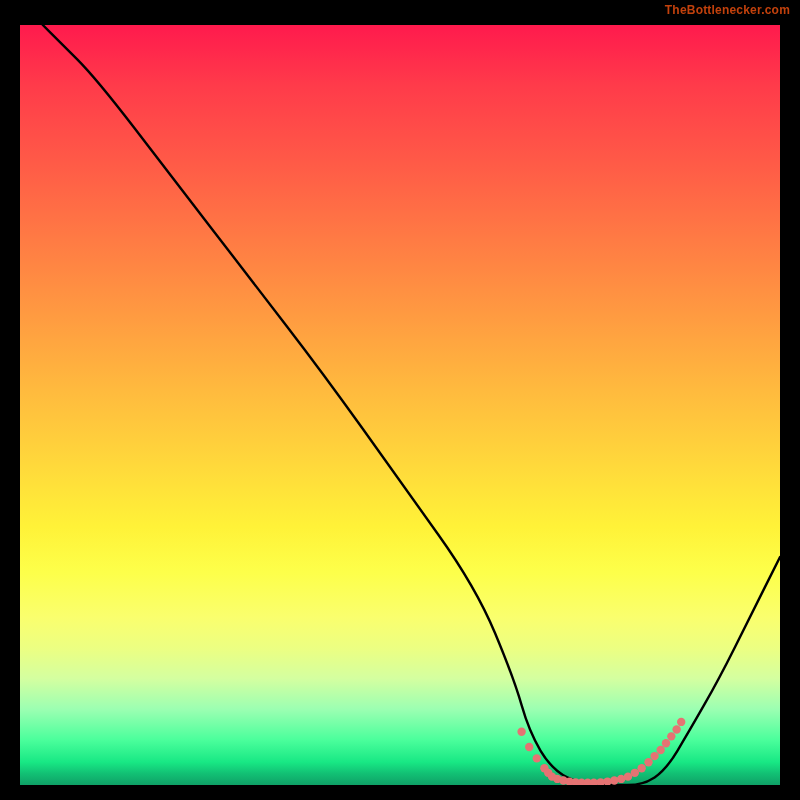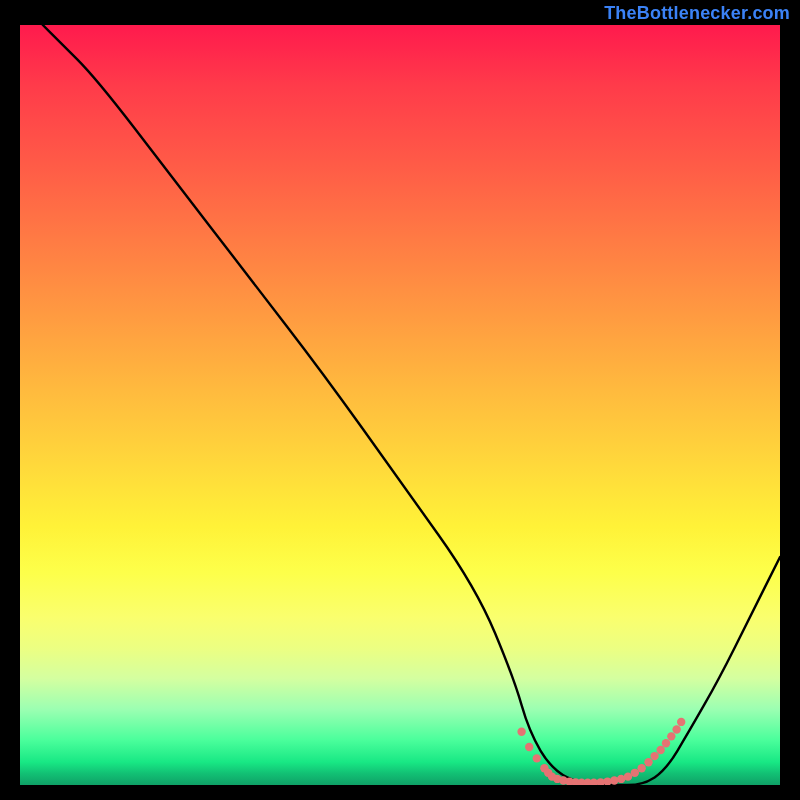--- a/index.html
+++ b/index.html
@@ -50,22 +50,22 @@
     left: 0;
     top: 0;
     width: 760px;
     height: 760px;
     pointer-events: none;
   }
   .watermark {
     position: absolute;
     top: 3px;
     right: 10px;
-    color: #3b82f6;
-    font-size: 18px;
+    color: #c2410c;
+    font-size: 12px;
     font-weight: 600;
     letter-spacing: 0.2px;
     user-select: none;
   }
 </style>
 </head>
 <body>
 
 <div class="watermark">TheBottlenecker.com</div>
 

